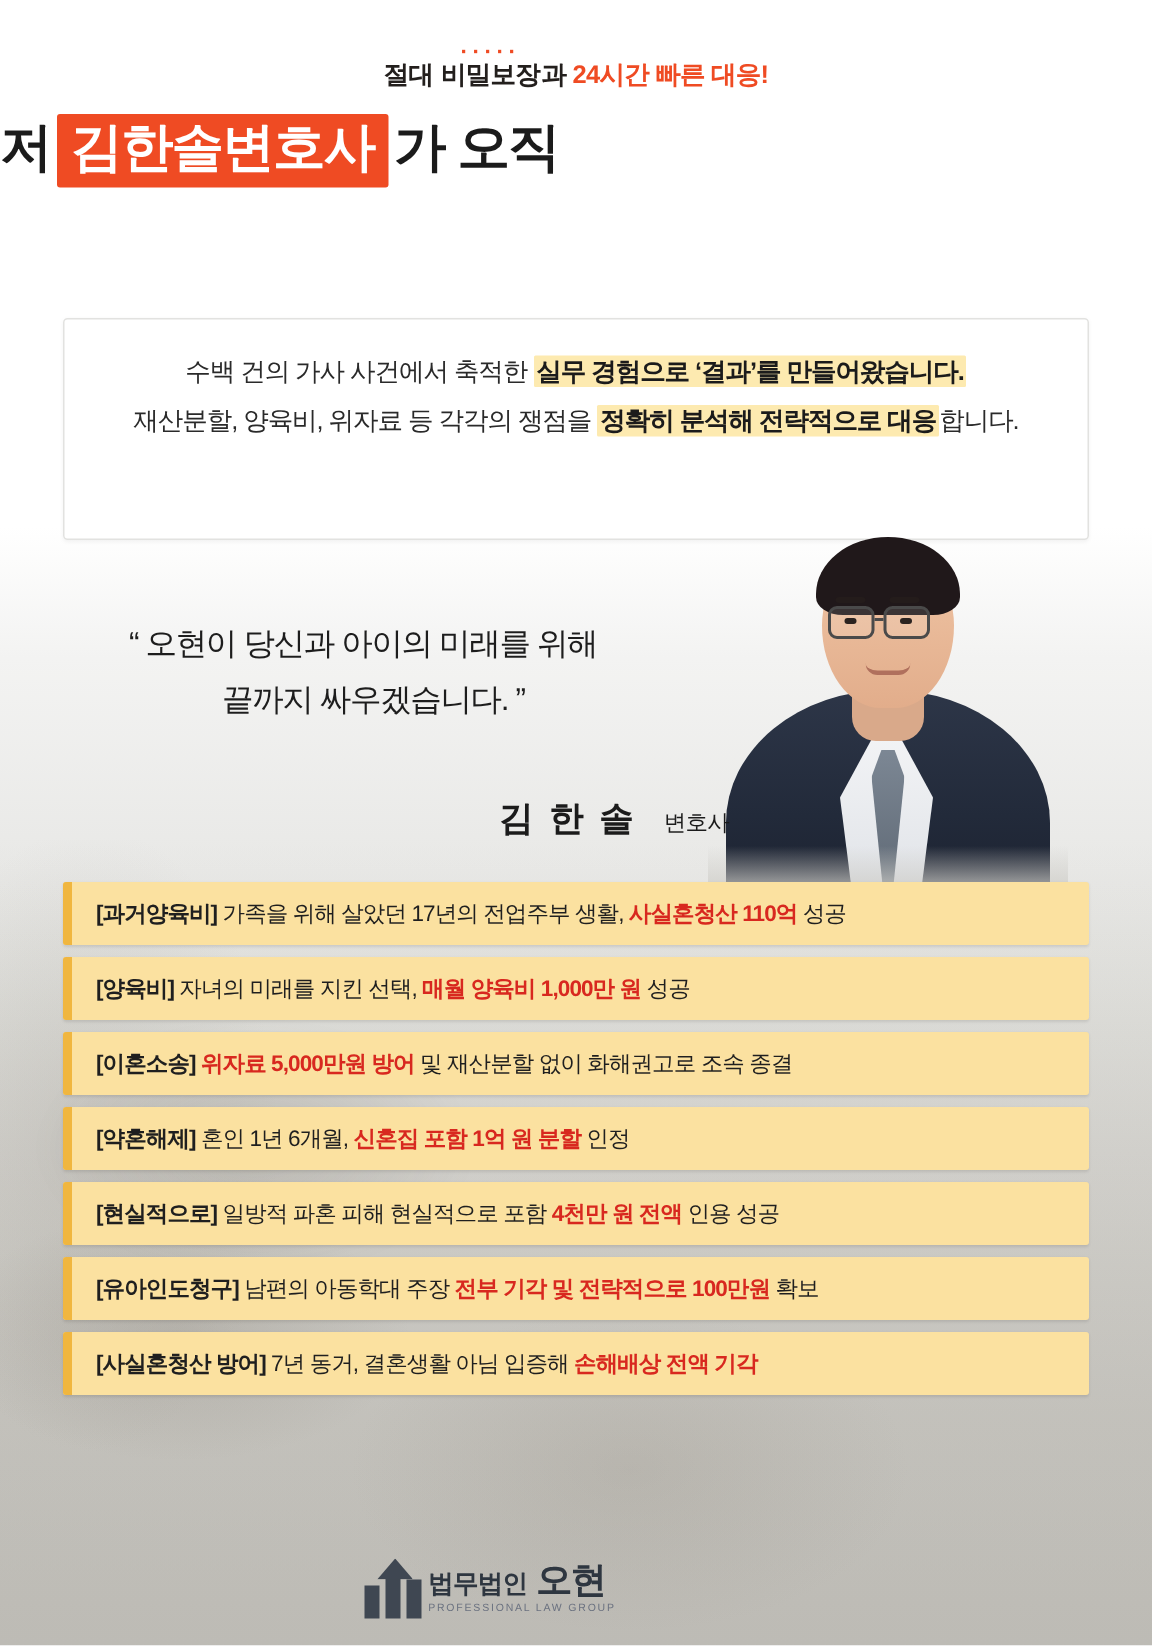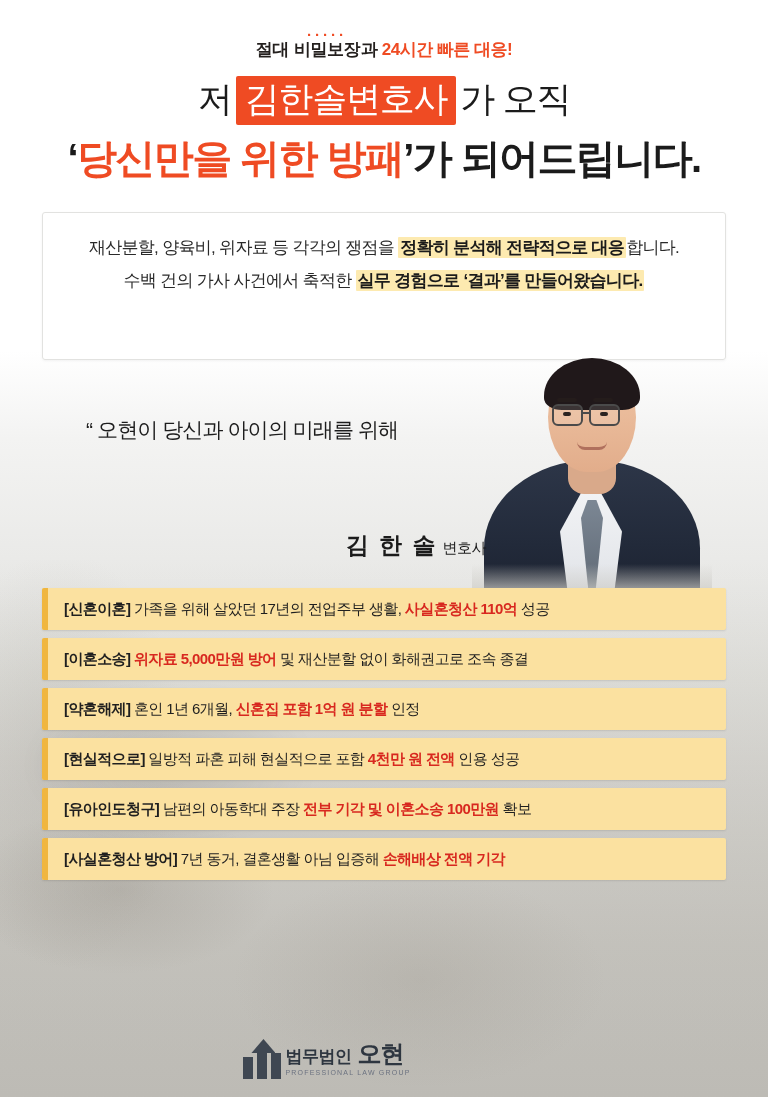--- a/index.html
+++ b/index.html
@@ -46,22 +46,21 @@
   }
   .kicker .dotted:before {
     content: "·····";
     position: absolute; top: -13px; left: 50%; transform: translateX(-50%);
     font-size: 15px; color: #ef4b23; letter-spacing: 3px; line-height: 1;
   }
   .kicker .orange { color: #ef4b23; }
 
   .headline1 {
     position: absolute; top: 76px; left: 0; width: 768px;
-    text-align: center;
-    font-size: 35px; font-weight: normal; color: #1b1b1b; letter-spacing: -1.2px;
+    font-size: 35px; font-weight: bold; color: #1b1b1b; letter-spacing: -1.2px;
     line-height: 1.22;
   }
   .hl-box {
     display: inline-block;
     background: #ef4b23; color: #ffffff;
     padding: 2px 9px 4px 9px;
     margin: 0 4px;
     border-radius: 2px;
   }
   .headline2 {
@@ -100,21 +99,21 @@
     position: absolute; top: 412px; left: 86px; width: 420px;
     font-size: 21px; color: #1d1d1d; letter-spacing: -0.9px; line-height: 1.75;
   }
   .quote .l2 { display: block; padding-left: 62px; }
   .sign {
     position: absolute; top: 530px; left: 86px; width: 400px;
     text-align: right;
     font-size: 23px; font-weight: bold; color: #1b1b1b; letter-spacing: 2px;
   }
   .sign .suffix {
-    font-size: 15px; font-weight: normal; letter-spacing: -0.5px; margin-left: 5px;
+    font-size: 15px; font-weight: normal; letter-spacing: -0.5px; margin-left: 18px;
   }
 
   
   .photo {
     position: absolute; right: 56px; top: 340px;
     width: 240px; height: 258px;
     overflow: hidden;
   }
   .ph-suit {
     position: absolute; left: 12px; top: 120px; width: 216px; height: 140px;
@@ -237,30 +236,27 @@
   <div class="kicker">
     <span>절대</span>
     <span class="dotted">비밀보장</span><span>과</span>
     <span class="orange">24시간 빠른 대응!</span>
   </div>
 
   <div class="headline1">
     <span>저</span><span class="hl-box">김한솔변호사</span><span>가 오직</span>
   </div>
 
-  <div class="headline2">
-    <span>‘</span><span class="accent">당신만을 위한 방패</span><span>’</span><span>가 되어드립니다.</span>
-  </div>
 
   <div class="intro-card">
     <div class="intro-line">
+      <span>수백 건의 가사 사건에서 축적한 </span><span class="hl-yellow">실무 경험으로 ‘결과’를 만들어왔습니다.</span>
+    </div>
+    <div class="intro-line">
       <span>재산분할, 양육비, 위자료 등 각각의 쟁점을 </span><span class="hl-yellow">정확히 분석해 전략적으로 대응</span><span>합니다.</span>
-    </div>
-    <div class="intro-line">
-      <span>수백 건의 가사 사건에서 축적한 </span><span class="hl-yellow">실무 경험으로 ‘결과’를 만들어왔습니다.</span>
     </div>
   </div>
 
   <div class="photo">
     <div class="ph-suit"></div>
     <div class="ph-shirt"></div>
     <div class="ph-tie"></div>
     <div class="ph-neck"></div>
     <div class="ph-head"></div>
     <div class="ph-hair"></div>
@@ -270,49 +266,55 @@
     <div class="ph-glass-r"></div>
     <div class="ph-bridge"></div>
     <div class="ph-eye-l"></div>
     <div class="ph-eye-r"></div>
     <div class="ph-mouth"></div>
     <div class="ph-fade"></div>
   </div>
 
   <div class="quote">
     <span>“ 오현이 당신과 아이의 미래를 위해</span>
+    <span class="l2">끝까지 싸우겠습니다. ”</span>
   </div>
   <div class="sign">
     <span>김 한 솔</span><span class="suffix">변호사</span>
   </div>
 
   <div class="results">
     <div class="result-row">
       <div class="result-text">
-        <b class="r-dark">[신혼이혼]</b><span> 가족을 위해 살았던 17년의 전업주부 생활, </span><span class="r-red">사실혼청산 110억</span><span> 성공</span>
+        <b class="r-dark">[과거양육비]</b><span> 가족을 위해 살았던 17년의 전업주부 생활, </span><span class="r-red">사실혼청산 110억</span><span> 성공</span>
+      </div>
+    </div>
+    <div class="result-row">
+      <div class="result-text">
+        <b class="r-dark">[양육비]</b><span> 자녀의 미래를 지킨 선택, </span><span class="r-red">매월 양육비 1,000만 원</span><span> 성공</span>
       </div>
     </div>
     <div class="result-row">
       <div class="result-text">
         <b class="r-dark">[이혼소송]</b><span> </span><span class="r-red">위자료 5,000만원 방어</span><span> 및 재산분할 없이 화해권고로 조속 종결</span>
       </div>
     </div>
     <div class="result-row">
       <div class="result-text">
         <b class="r-dark">[약혼해제]</b><span> 혼인 1년 6개월, </span><span class="r-red">신혼집 포함 1억 원 분할</span><span> 인정</span>
       </div>
     </div>
     <div class="result-row">
       <div class="result-text">
         <b class="r-dark">[현실적으로]</b><span> 일방적 파혼 피해 현실적으로 포함 </span><span class="r-red">4천만 원 전액</span><span> 인용 성공</span>
       </div>
     </div>
     <div class="result-row">
       <div class="result-text">
-        <b class="r-dark">[유아인도청구]</b><span> 남편의 아동학대 주장 </span><span class="r-red">전부 기각 및 이혼소송 100만원</span><span> 확보</span>
+        <b class="r-dark">[유아인도청구]</b><span> 남편의 아동학대 주장 </span><span class="r-red">전부 기각 및 전략적으로 100만원</span><span> 확보</span>
       </div>
     </div>
     <div class="result-row">
       <div class="result-text">
         <b class="r-dark">[사실혼청산 방어]</b><span> 7년 동거, 결혼생활 아님 입증해 </span><span class="r-red">손해배상 전액 기각</span><span></span>
       </div>
     </div>
   </div>
 
   <div class="footer">

